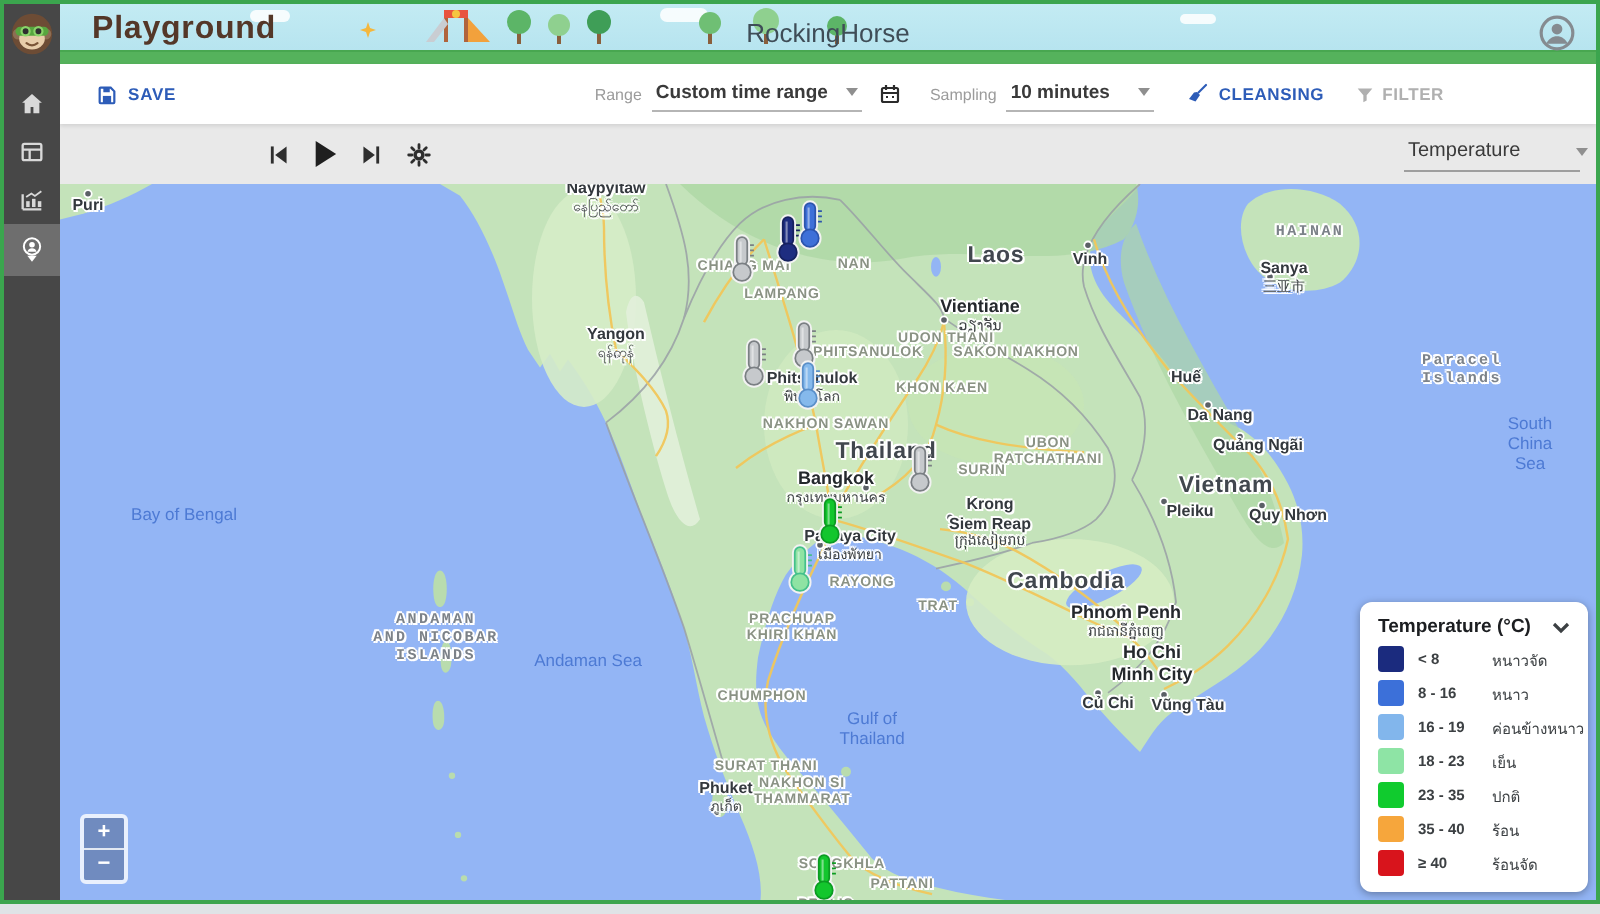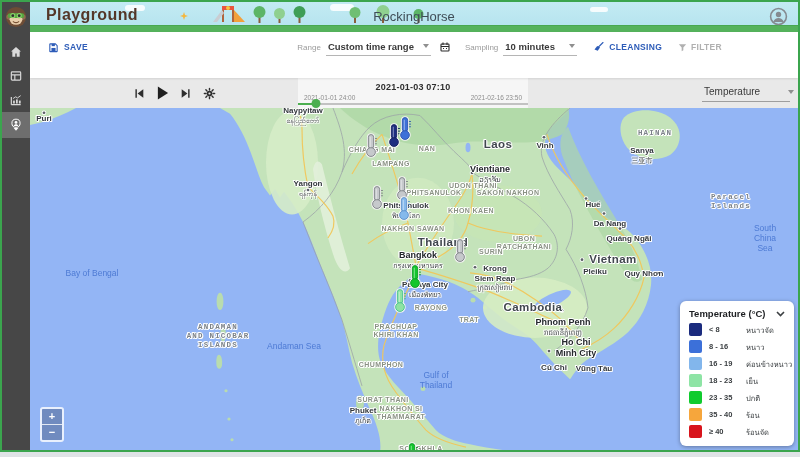--- a/index.html
+++ b/index.html
@@ -18,21 +18,21 @@
   .banner{height:30px;background:linear-gradient(#c3ebf3,#b3e2ee);position:relative;overflow:hidden;flex-shrink:0;}
   .grass{position:absolute;left:0;right:0;bottom:0;height:6px;background:#55b25c;border-top:1px solid #48a750;z-index:2;}
   .logo{position:absolute;left:16px;top:4px;font-size:16px;font-weight:bold;color:#543728;letter-spacing:.4px;z-index:4;}
   .title{position:absolute;left:50%;top:7px;transform:translateX(-50%);font-size:13px;color:#3f4d57;z-index:4;}
   .account{position:absolute;right:10px;top:5px;width:19px;height:19px;z-index:4;cursor:pointer;}
   .tree{position:absolute;bottom:4px;z-index:3;}
   .cloud{position:absolute;background:#fff;opacity:.85;border-radius:8px;z-index:1;}
   .sparkle{position:absolute;z-index:3;}
   .slide{position:absolute;bottom:4px;left:178px;z-index:3;}
   
-  .toolbar{height:30px;background:#fff;display:flex;align-items:center;padding:0 76px 16px 18px;
+  .toolbar{height:30px;background:#fff;display:flex;align-items:center;padding:0 76px 0 18px;
     box-shadow:0 1px 2px rgba(0,0,0,.10);position:relative;z-index:15;flex-shrink:0;}
   .save{display:flex;align-items:center;gap:5px;color:#2d5cb8;font-weight:bold;font-size:8.5px;letter-spacing:.4px;cursor:pointer;}
   .save svg{width:11px;height:11px;}
   .spacer{flex:1;}
   .small-lbl{font-size:8px;color:#9b9b9b;margin-right:5px;}
   .dd{display:inline-flex;align-items:center;gap:9px;border-bottom:1px solid #b5b5b5;padding:2px 2px 3px;
     font-size:9.5px;font-weight:bold;color:#3a3a3a;cursor:pointer;}
   .chev{width:0;height:0;border-left:3.5px solid transparent;border-right:3.5px solid transparent;border-top:4.5px solid #8f8f8f;display:inline-block;}
   .cal{margin:0 14px 0 8px;cursor:pointer;display:flex;}
   .cal svg{width:12px;height:12px;}
@@ -255,28 +255,20 @@
           </span>
         <span class="tbtn">
           <svg width="13" height="13" viewBox="0 0 24 24">
             <circle cx="12" cy="12" r="5.2" fill="#2e2e2e"></circle>
               <circle cx="12" cy="12" r="2" fill="#e9e9e9"></circle>
             <g stroke="#2e2e2e" stroke-width="2.6" stroke-linecap="round">
               <path d="M12 2.5v3M12 18.5v3M2.5 12h3M18.5 12h3M5.3 5.3l2.1 2.1M16.6 16.6l2.1 2.1M18.7 5.3l-2.1 2.1M7.4 16.6l-2.1 2.1"></path>
             </g>
           </svg>
           </span>
-      </div>
-      <div class="tpanel">
-        <div class="tcur">2021-01-03 07:10</div>
-        <span class="tstart">2021-01-01 24:00</span>
-        <span class="tend">2021-02-16 23:50</span>
-        <div class="track"></div>
-        <div class="track-fill" style="width: 8%;"></div>
-        <div class="knob" style="left: 8%;"></div>
       </div>
       <div class="mdd">
         <span>Temperature</span>
         <i class="chev"></i>
       </div>
     </div>
 
     <div class="map">
       <svg class="geo" viewBox="0 0 768 363" preserveAspectRatio="none">
         <rect width="768" height="363" fill="#93b5f5"></rect>

